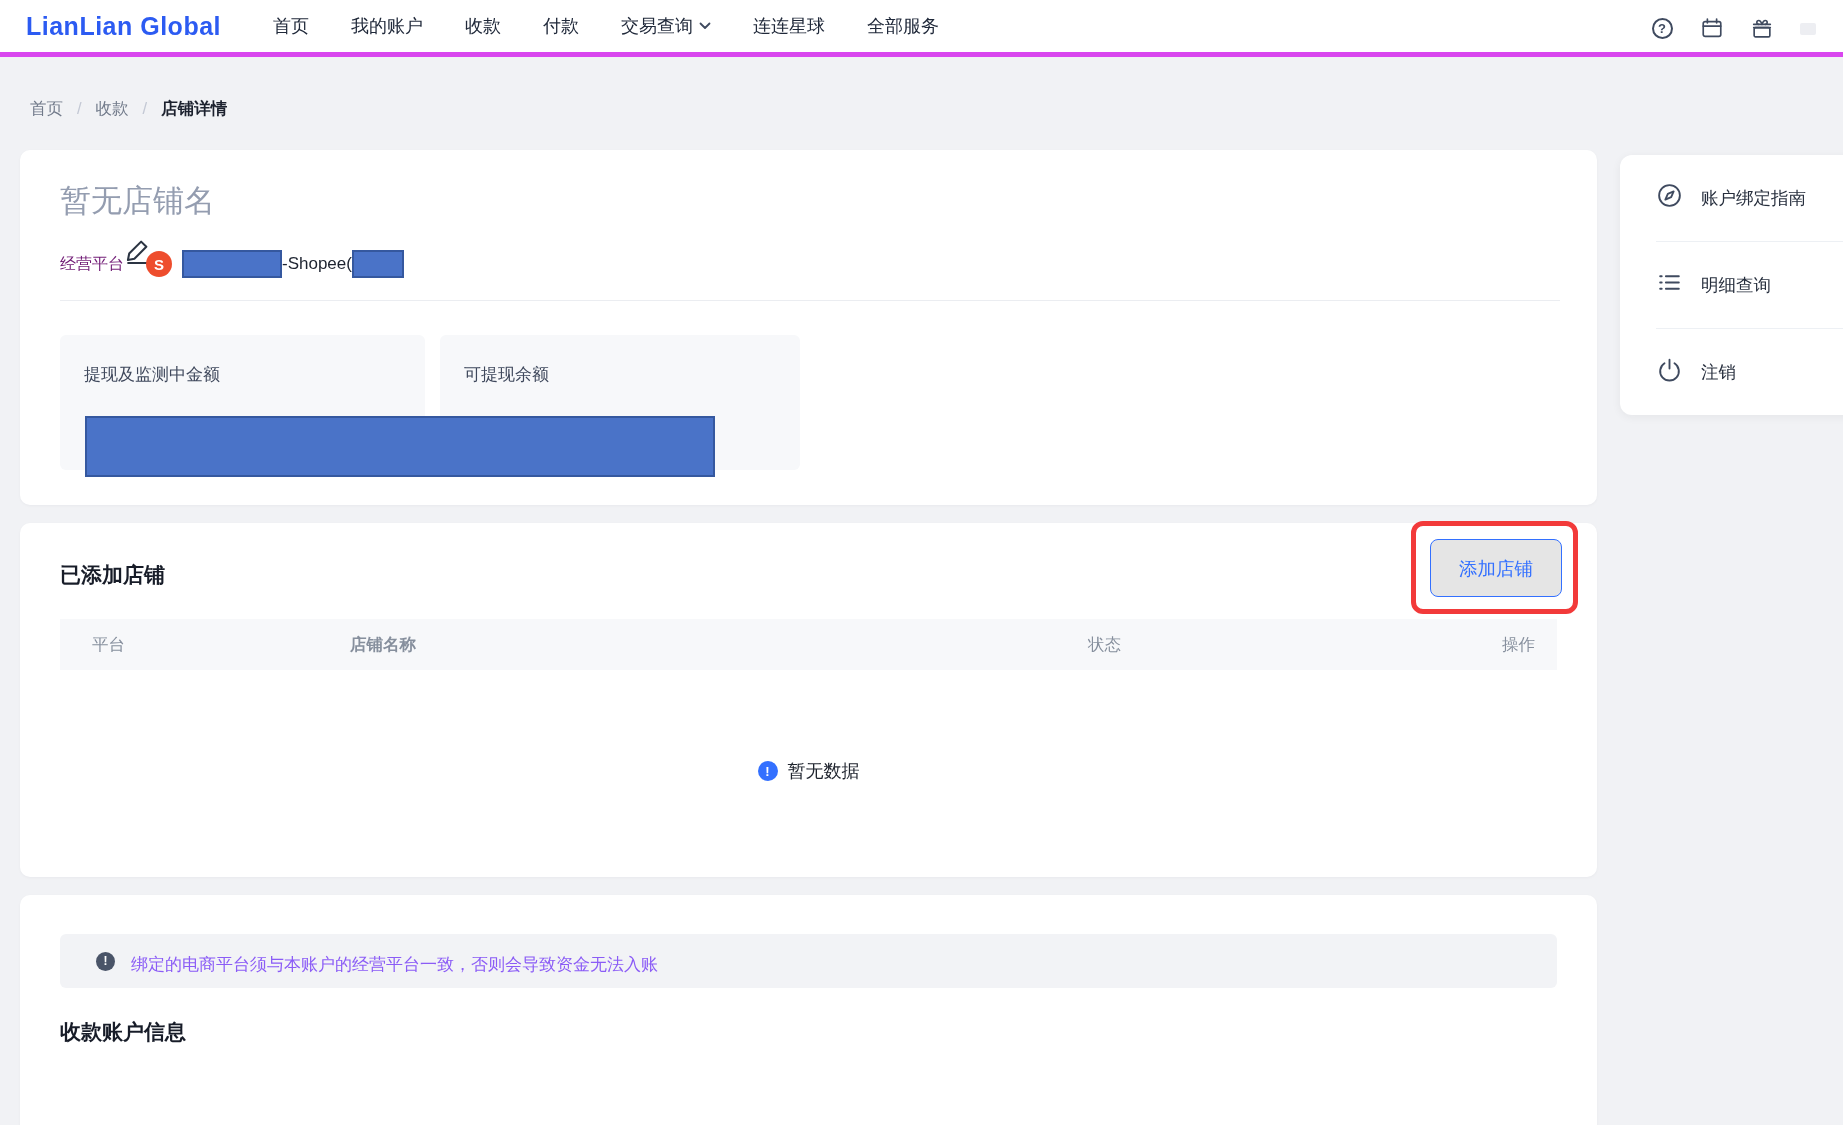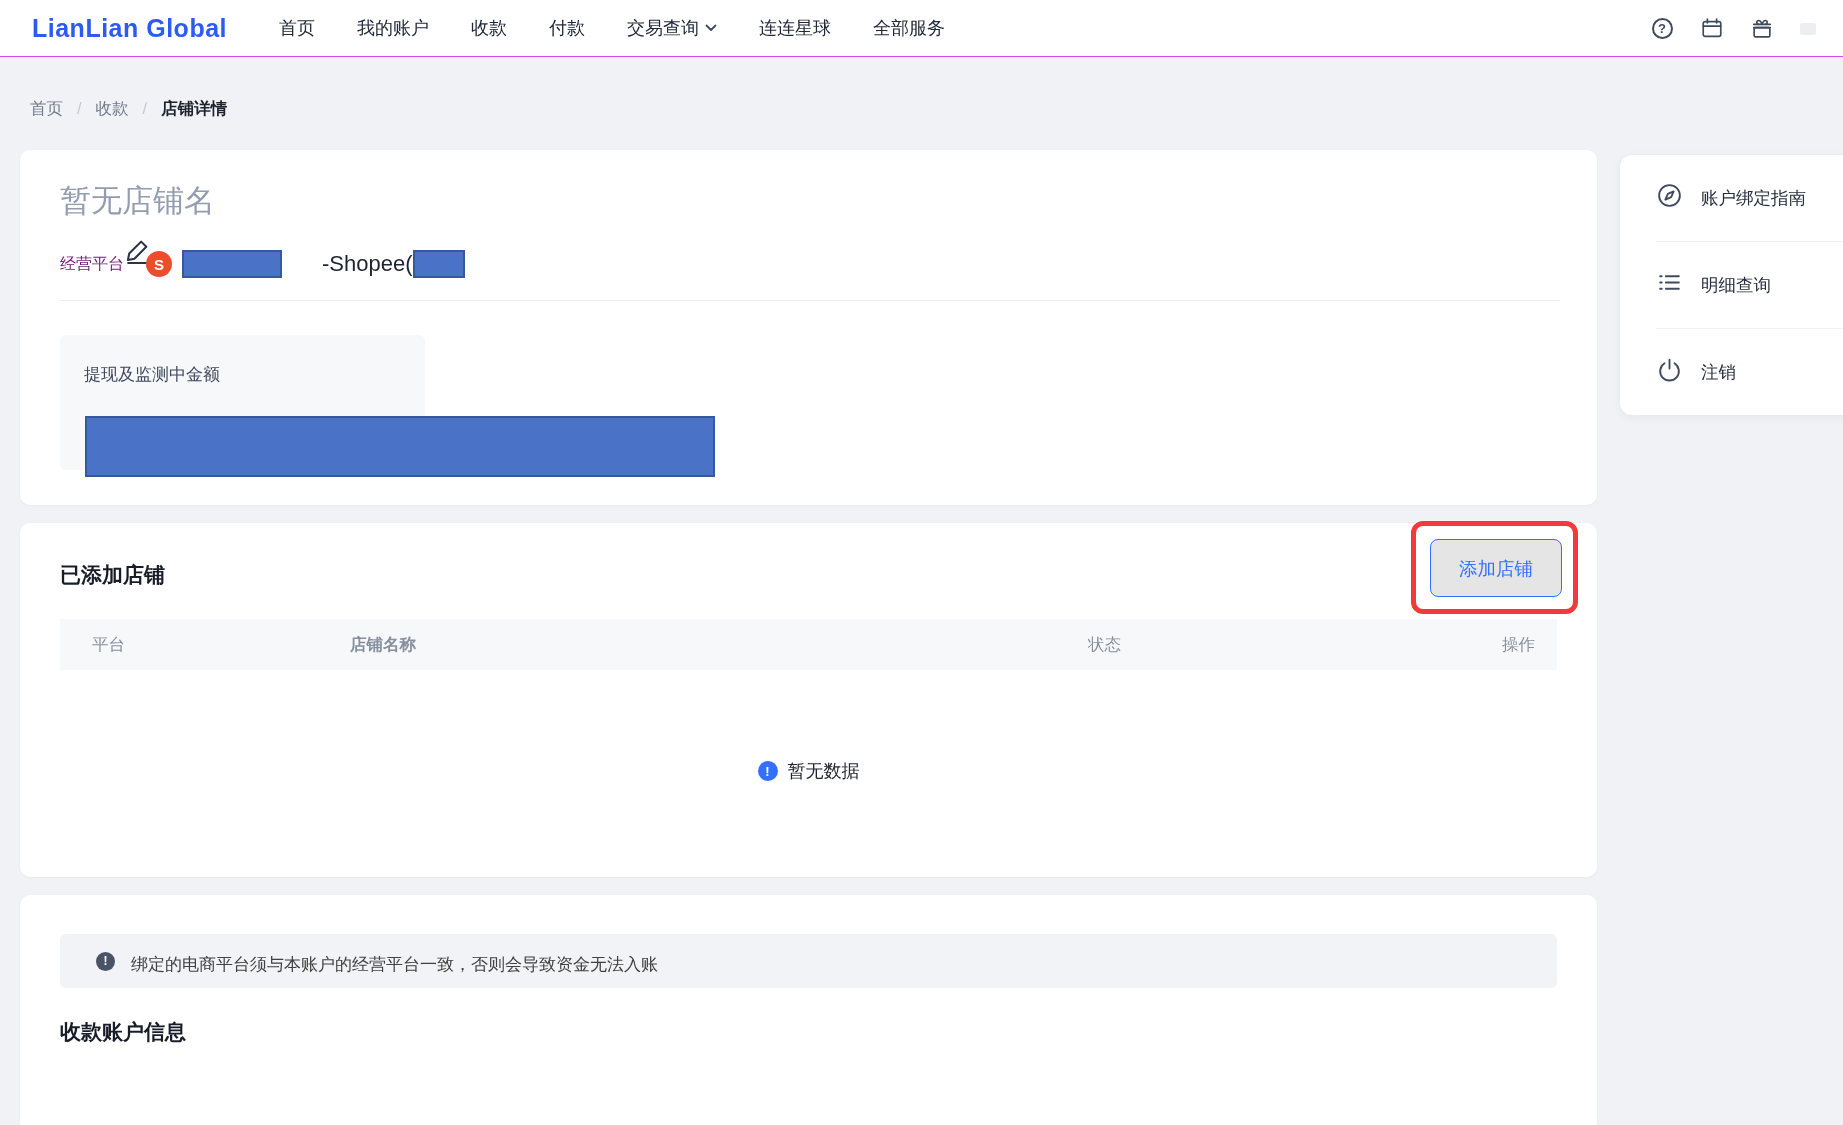--- a/index.html
+++ b/index.html
@@ -4,22 +4,22 @@
 <style>
   * { margin:0; padding:0; box-sizing:border-box; }
   html,body { width:1843px; height:1125px; overflow:hidden; }
   body {
     font-family:"Liberation Sans","DejaVu Sans",sans-serif;
     background:#f1f2f5; color:#1b202b; position:relative;
   }
   
   .header {
     position:absolute; top:0; left:0; width:1843px; height:57px;
-    background:#ffffff; border-bottom:1px solid #d946ef;
-    display:flex; align-items:center; z-index:20;padding-left:6px;
+    background:#ffffff; border-bottom:5px solid #d946ef;
+    display:flex; align-items:center; z-index:20;
   }
   .logo {
     margin-left:26px; font-size:25px; font-weight:bold; color:#2c5bf2;
     letter-spacing:.5px; white-space:nowrap;
   }
   .nav { display:flex; align-items:center; gap:42px; margin-left:52px; }
   .nav-item { font-size:18px; color:#20293a; cursor:pointer; display:flex; align-items:center; gap:6px; white-space:nowrap; }
   .chevron svg { display:block; }
   .header-icons { position:absolute; left:1650px; top:0; height:57px; display:flex; align-items:center; gap:26px; }
   .icon-btn { width:24px; height:24px; display:flex; align-items:center; justify-content:center; cursor:pointer; }
@@ -53,21 +53,21 @@
   .platform-row { position:absolute; left:40px; top:100px; display:flex; align-items:center; height:28px; }
   .platform-label { font-size:16px; color:#701a75; margin-right:22px; }
   .shopee-badge {
     width:26px; height:26px; border-radius:50%; background:#ee4d2d;
     color:#fff; font-size:15px; font-weight:bold;
     display:flex; align-items:center; justify-content:center; margin-right:10px;
   }
   .redact { background:#4a73c8; border:2px solid #35589f; }
   .redact-sm1 { width:100px; height:28px; }
   .redact-sm2 { width:52px; height:28px; }
-  .platform-text { font-size:22px; color:#1d2330;padding-left:40px; }
+  .platform-text { font-size:17px; color:#1d2330; }
   .divider1 { position:absolute; left:40px; top:150px; width:1500px; height:1px; background:#ebedf1; }
   .balance-card {
     position:absolute; top:185px; height:135px; background:#f7f8fa; border-radius:6px;text-align:center;
   }
   .balance-a { left:40px; width:365px; }
   .balance-b { left:420px; width:360px; }
   .balance-label { position:absolute; left:24px; top:28px; font-size:17px; color:#3f485c; }
   .redact-big {
     position:absolute; left:65px; top:266px; width:630px; height:61px; z-index:5;
   }
@@ -116,21 +116,21 @@
   
   .notice-bar {
     position:absolute; left:40px; top:39px; width:1497px; height:54px;
     background:#f2f3f6; border-radius:6px;
     display:flex; align-items:center; padding-left:36px; gap:16px;
   }
   .info-dot-dark {
     width:19px; height:19px; border-radius:50%; background:#4a5468; color:#ffffff;
     font-size:12px; font-weight:bold; display:flex; align-items:center; justify-content:center; flex:0 0 auto;
   }
-  .notice-text { font-size:17px; color:#404040;margin-top:6px; }
+  .notice-text { font-size:17px; color:#8b5cf6;margin-top:6px; }
   .account-title { position:absolute; left:40px; top:123px; font-size:21px; font-weight:bold; color:#171c28; }
 </style>
 </head>
 <body>
 
 <div class="header">
   <div class="logo">LianLian Global</div>
   <div class="nav">
     <div class="nav-item">
         <span>首页</span>
@@ -204,20 +204,23 @@
   <div class="platform-row">
     <span class="platform-label">经营平台</span>
     <span class="shopee-badge">S</span>
     <span class="redact redact-sm1"></span>
     <span class="platform-text">-Shopee(</span>
     <span class="redact redact-sm2"></span>
   </div>
   <div class="divider1"></div>
   <div class="balance-card balance-a">
     <span class="balance-label">提现及监测中金额</span>
+  </div>
+  <div class="balance-card balance-b">
+    <span class="balance-label">可提现余额</span>
   </div>
   <div class="redact redact-big"></div>
 </div>
 
 <div class="side-panel">
   <div class="panel-item">
     <span>
       <svg class="stroke" width="27" height="27" viewBox="0 0 26 26">
         <circle cx="13" cy="13" r="10"></circle>
         <path d="M17 9 l-2.4 5.6 L9 17 l2.4 -5.6 z"></path>

